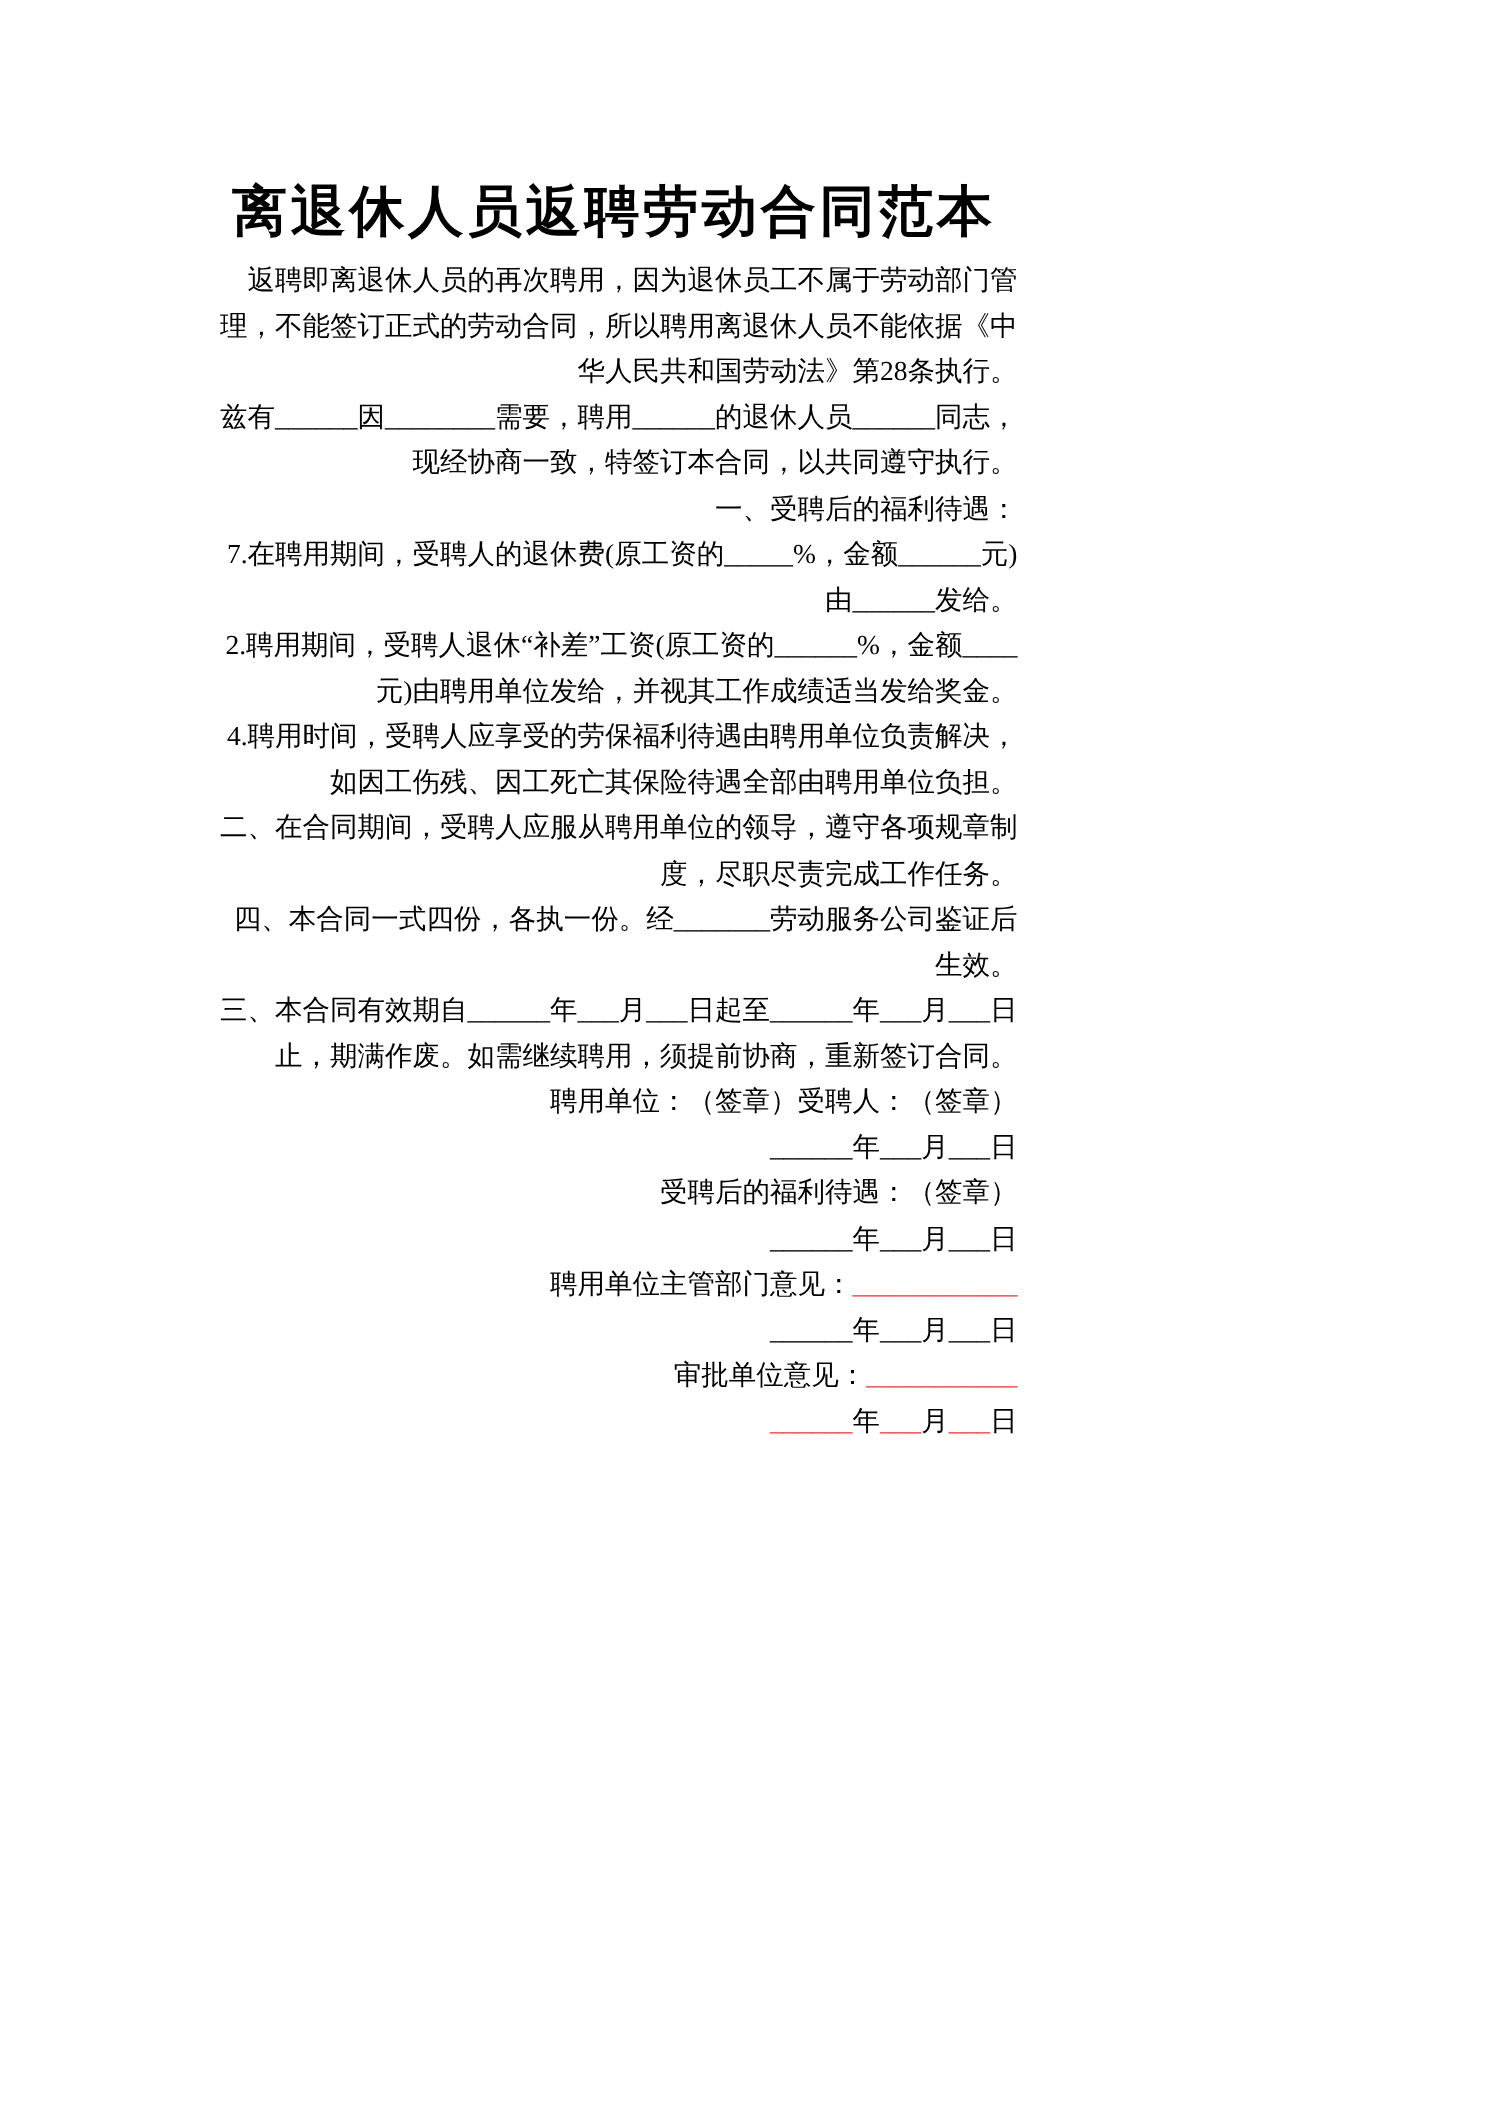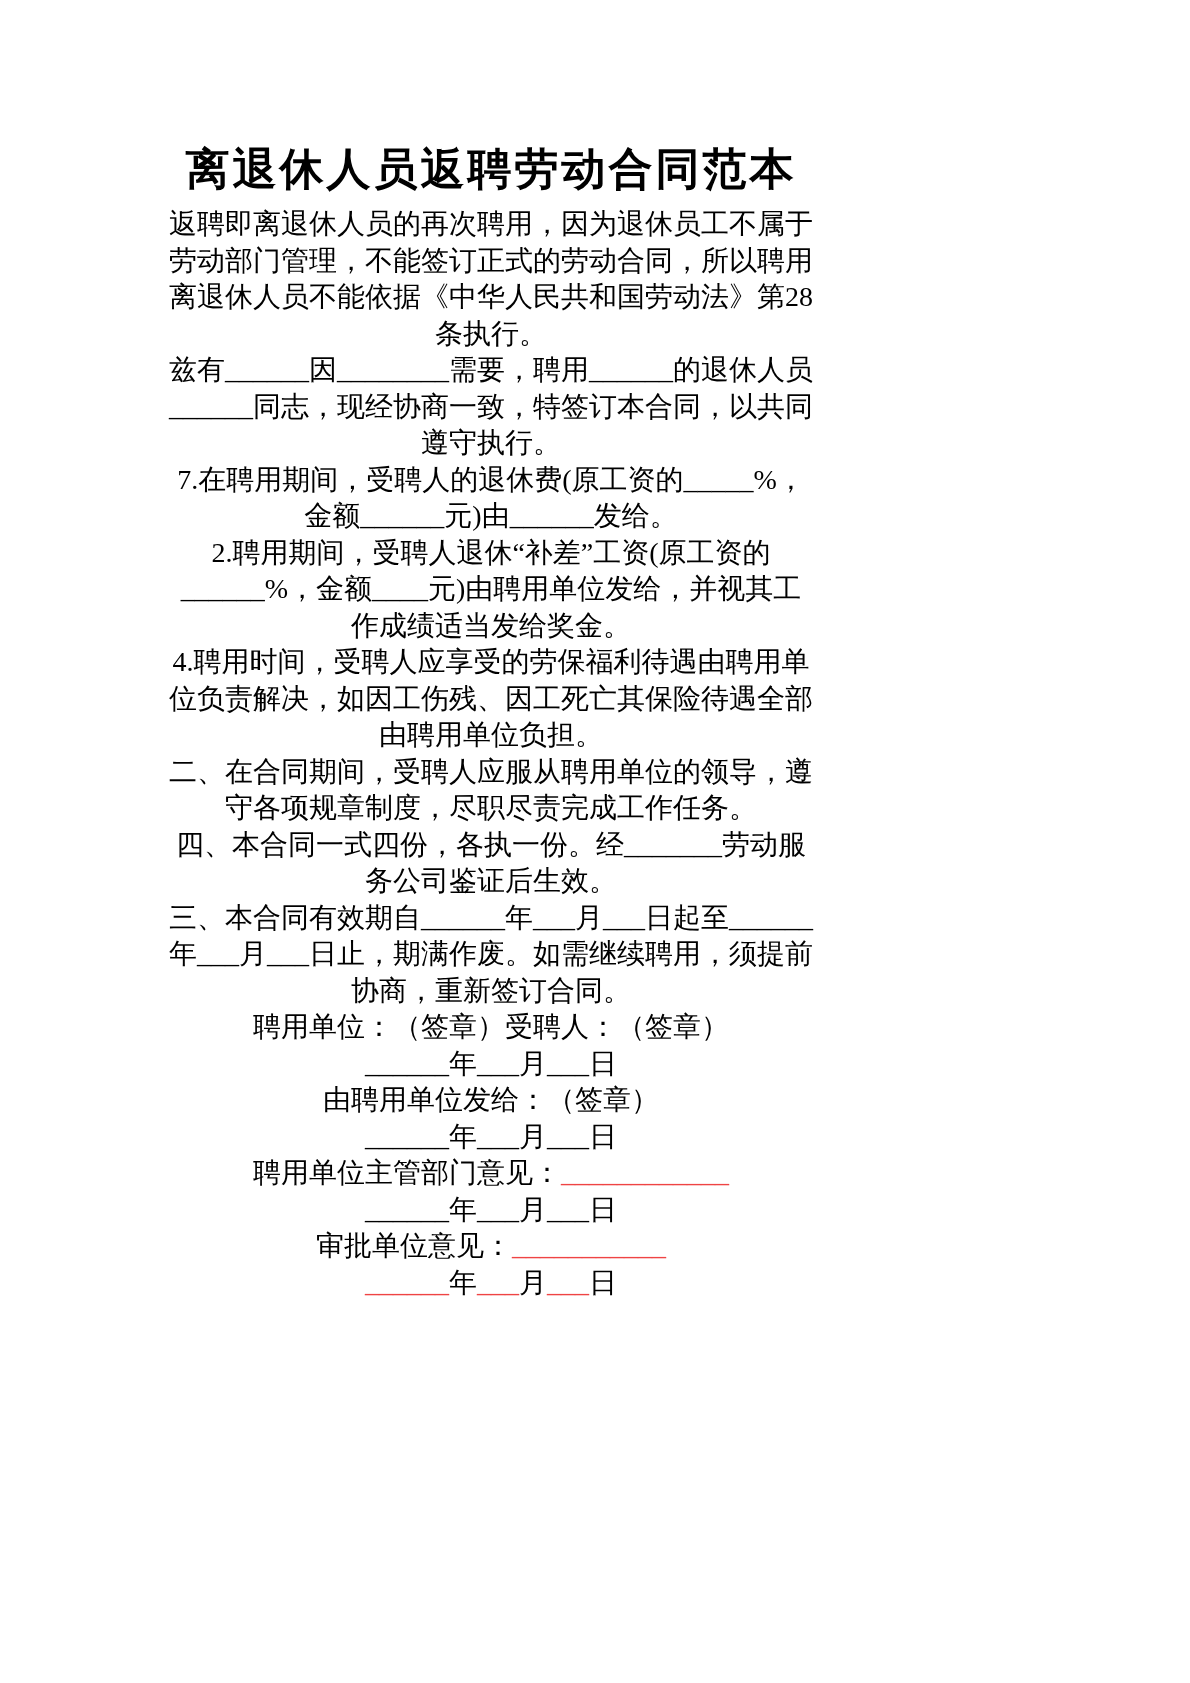--- a/index.html
+++ b/index.html
@@ -22,61 +22,62 @@
     margin: 0 0 12px 0;
     font-size: 44px;
     line-height: 48px;
     font-weight: bold;
     text-align: center;
     letter-spacing: 3px;
     white-space: nowrap;
   }
   .doc-body p {
     margin: 0;
-    font-size: 28px;
+    font-size: 22px;
     line-height: 36.5px;
-    text-align: center;
+    text-align: right;
     word-break: normal;
   }
   .blank-gray {
     color: #ef4444;
   }
 </style>
 </head>
 <body>
 
 <div class="page">
 
   <h1 class="doc-title">离退休人员返聘劳动合同范本</h1>
 
   <div class="doc-body">
 
     <p>返聘即离退休人员的再次聘用，因为退休员工不属于劳动部门管理，不能签订正式的劳动合同，所以聘用离退休人员不能依据《中华人民共和国劳动法》第28条执行。</p>
 
     <p>兹有______因________需要，聘用______的退休人员______同志，现经协商一致，特签订本合同，以共同遵守执行。</p>
 
+    <p>一、受聘后的福利待遇：</p>
 
     <p>7.在聘用期间，受聘人的退休费(原工资的_____%，金额______元)由______发给。</p>
 
     <p>2.聘用期间，受聘人退休“补差”工资(原工资的______%，金额____元)由聘用单位发给，并视其工作成绩适当发给奖金。</p>
 
 
     <p>4.聘用时间，受聘人应享受的劳保福利待遇由聘用单位负责解决，如因工伤残、因工死亡其保险待遇全部由聘用单位负担。</p>
 
     <p>二、在合同期间，受聘人应服从聘用单位的领导，遵守各项规章制度，尽职尽责完成工作任务。</p>
 
     <p>四、本合同一式四份，各执一份。经_______劳动服务公司鉴证后生效。</p>
 
     <p>三、本合同有效期自______年___月___日起至______年___月___日止，期满作废。如需继续聘用，须提前协商，重新签订合同。</p>
 
     <p>聘用单位：（签章）受聘人：（签章）</p>
 
     <p>______年___月___日</p>
 
-    <p>由聘用单位发给：（签章）</p>
+    <p>受聘后的福利待遇：（签章）</p>
 
     <p>______年___月___日</p>
 
     <p>
       <span>聘用单位主管部门意见：</span><span class="blank-gray">____________</span>
     </p>
 
     <p>______年___月___日</p>
 
     <p>

